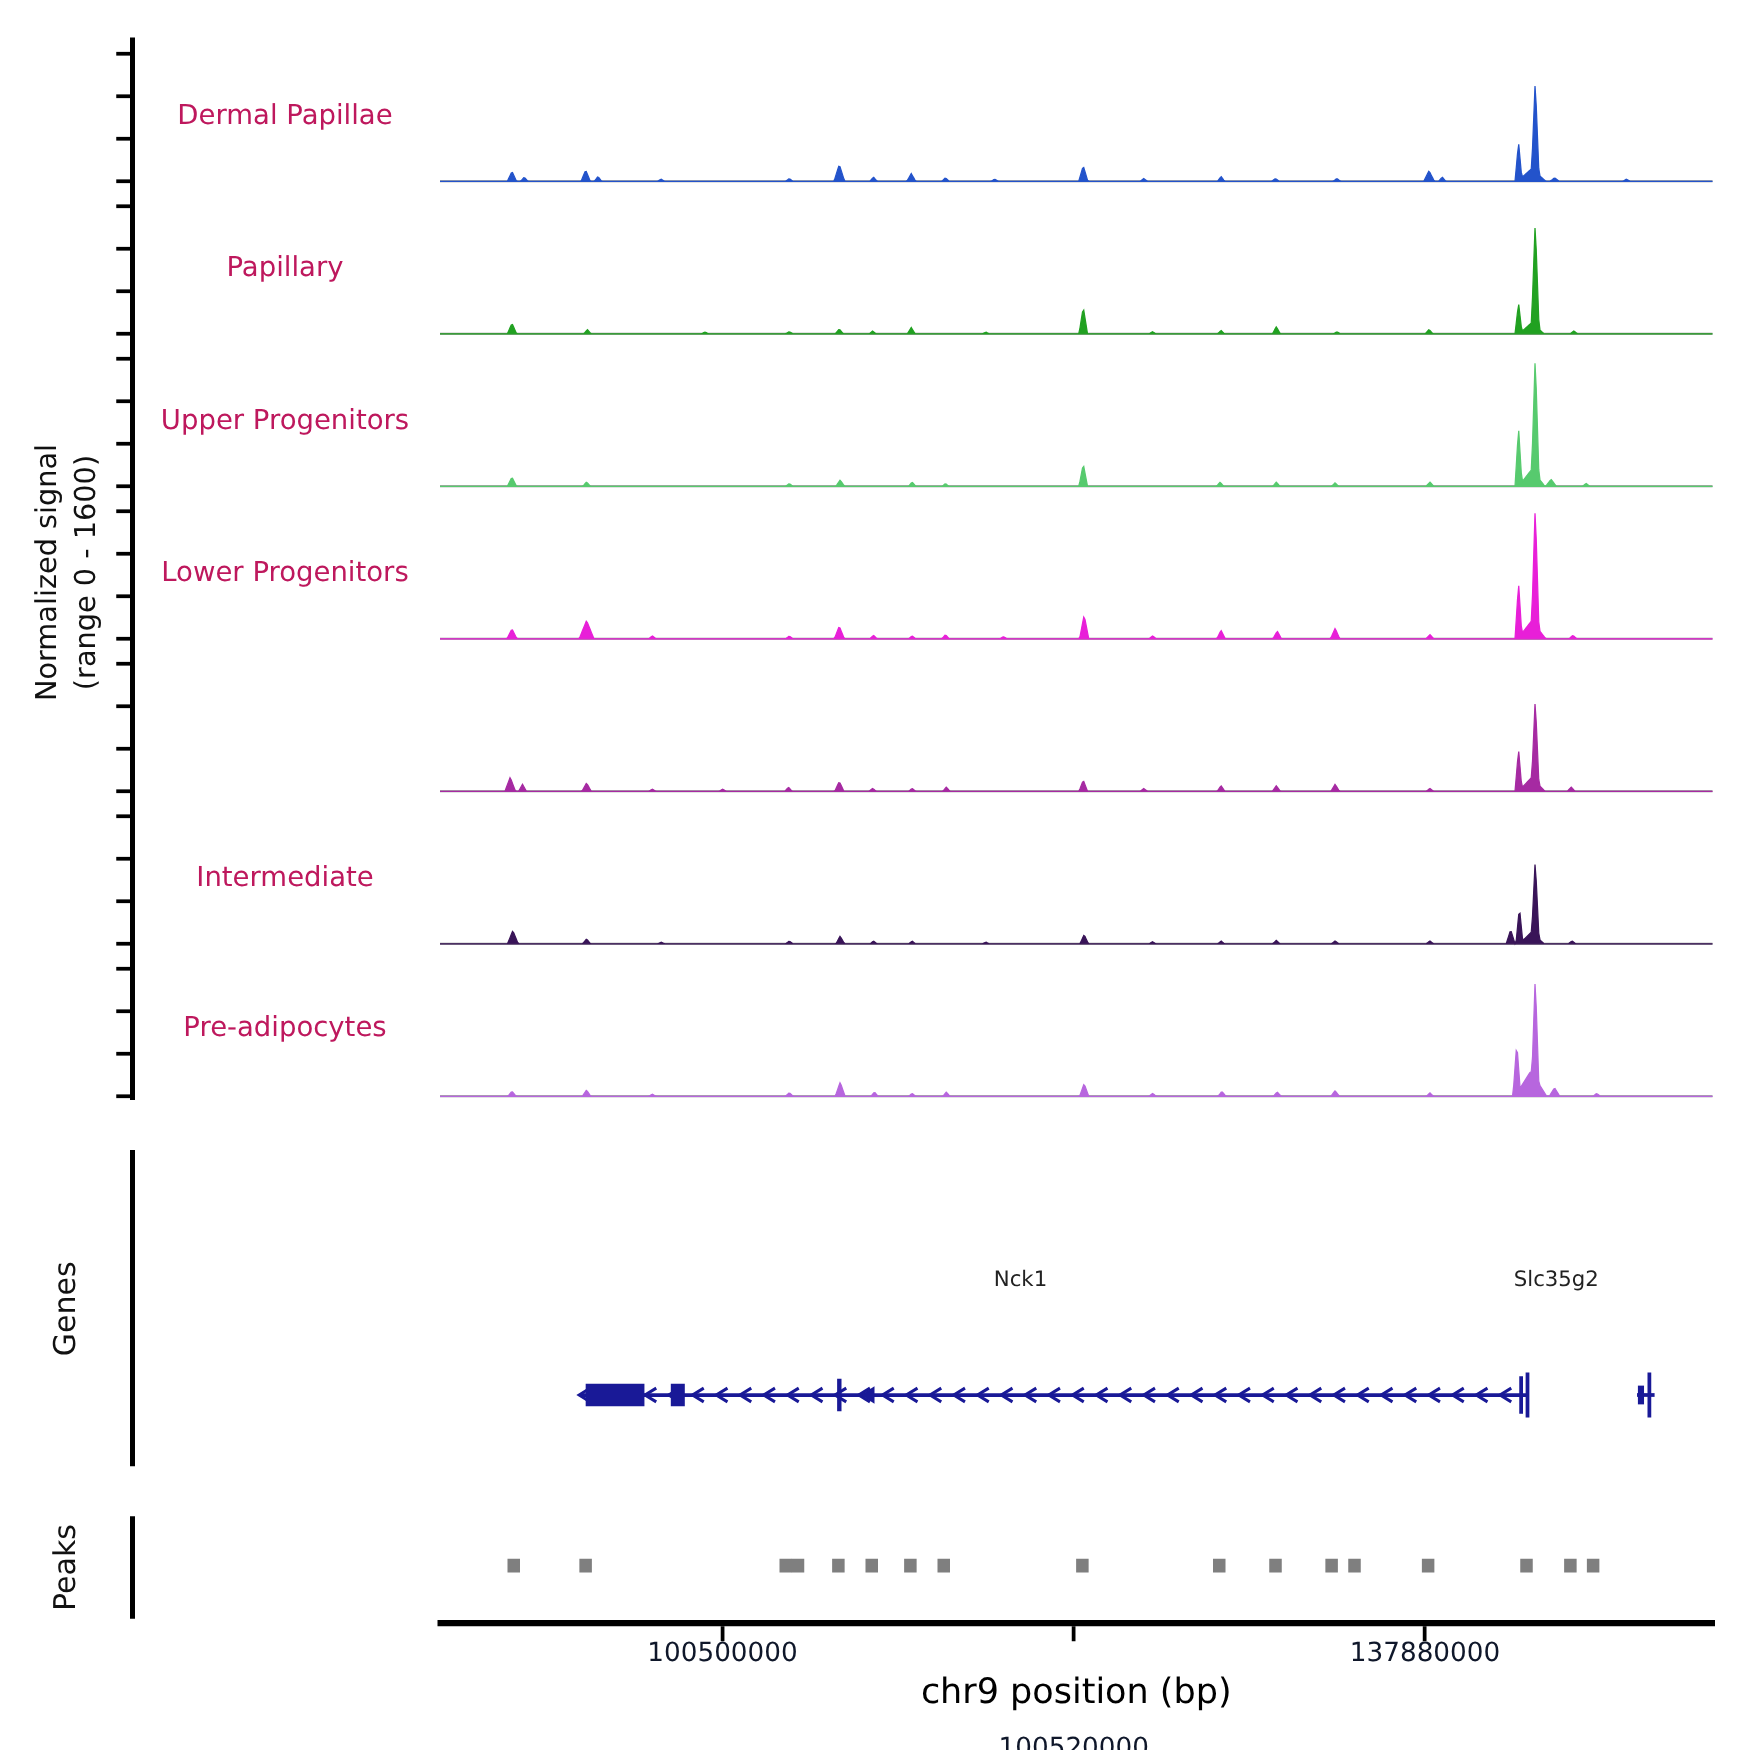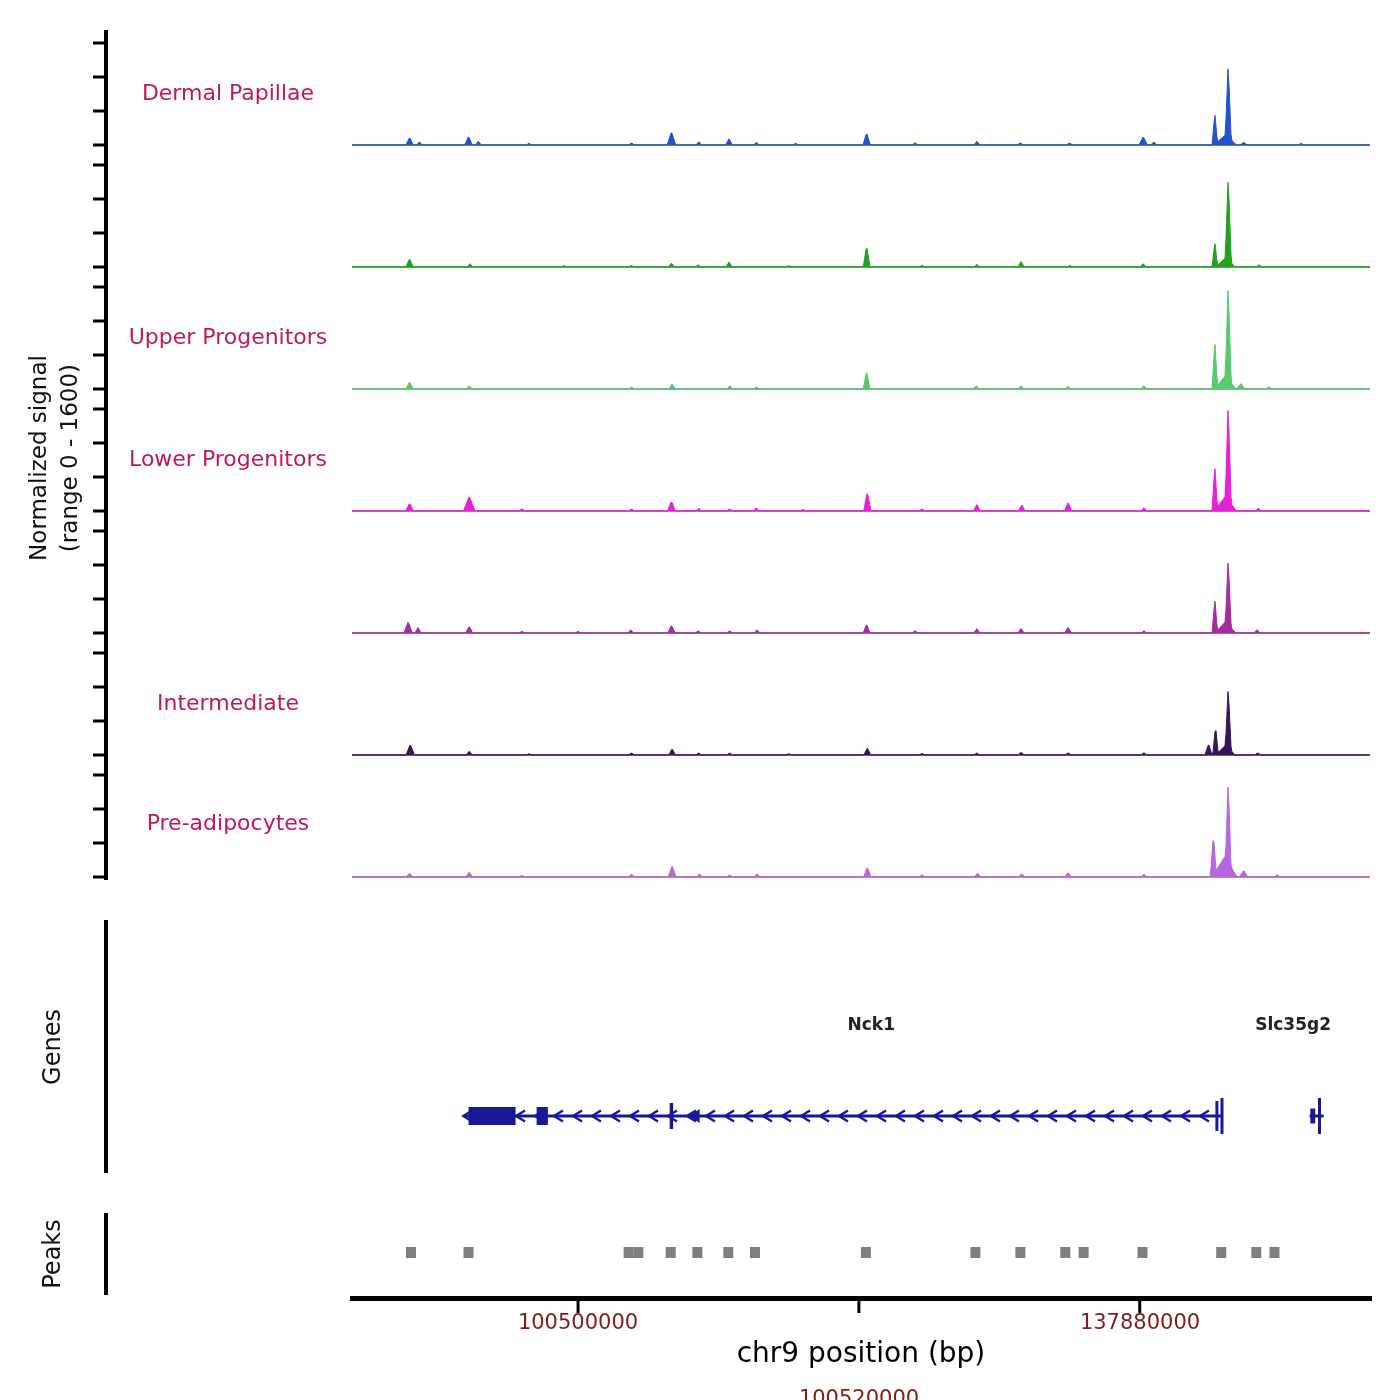--- a/index.html
+++ b/index.html
@@ -4,22 +4,22 @@
 <style>
   html,body{margin:0;padding:0;background:#ffffff;}
   .fig{position:relative;width:1400px;height:1400px;background:#ffffff;
        font-family:"DejaVu Sans","Liberation Sans",sans-serif;overflow:hidden;}
   .track-label{position:absolute;left:96px;width:264px;text-align:center;
        font-size:22px;color:#be185d;line-height:30px;}
   .ylab{position:absolute;left:-195px;top:426px;width:500px;height:64px;
        transform:rotate(-90deg);text-align:center;font-size:23px;color:#111;line-height:31px;}
   .section-label{position:absolute;width:200px;height:32px;transform:rotate(-90deg);
        text-align:center;font-size:24px;color:#111;line-height:32px;}
-  .gene-name{position:absolute;font-size:17px;color:#222;text-align:right;font-weight:bold;}
-  .xtick-label{position:absolute;width:220px;text-align:center;font-size:21px;color:#7f1d1d;}
+  .gene-name{position:absolute;font-size:17px;color:#222;text-align:left;}
+  .xtick-label{position:absolute;width:220px;text-align:center;font-size:21px;color:#0f172a;}
   .xaxis-title{position:absolute;left:561px;top:1336px;width:600px;text-align:center;
        font-size:28px;color:#000;}
   svg{position:absolute;left:0;top:0;}
 </style>
 </head>
 <body>
 
 <div class="fig">
 
   <svg id="plot" width="1400" height="1400">
@@ -138,20 +138,21 @@
       <line x1="858.8937931034483" y1="1301" x2="858.8937931034483" y2="1313" stroke="#000" stroke-width="3"></line>
       <line x1="1139.721379310345" y1="1301" x2="1139.721379310345" y2="1313" stroke="#000" stroke-width="3"></line>
     </svg>
 
   <div class="ylab">
     <div>Normalized signal</div>
     <div>(range 0 - 1600)</div>
   </div>
 
   <div class="track-label" style="top:78px">Dermal Papillae</div>
+  <div class="track-label" style="top:200px">Papillary</div>
   <div class="track-label" style="top:444px">Lower Progenitors</div>
   <div class="track-label" style="top:322px">Upper Progenitors</div>
   <div class="track-label" style="top:808px">Pre-adipocytes</div>
   <div class="track-label" style="top:688px">Intermediate</div>
 
   <div class="section-label" style="left:-48px;top:1031px">Genes</div>
   <div class="section-label" style="left:-48px;top:1238px">Peaks</div>
 
   <div class="gene-name" style="left:795px;top:1014px;width:100px">Nck1</div>
   <div class="gene-name" style="left:1211px;top:1014px;width:120px">Slc35g2</div>

